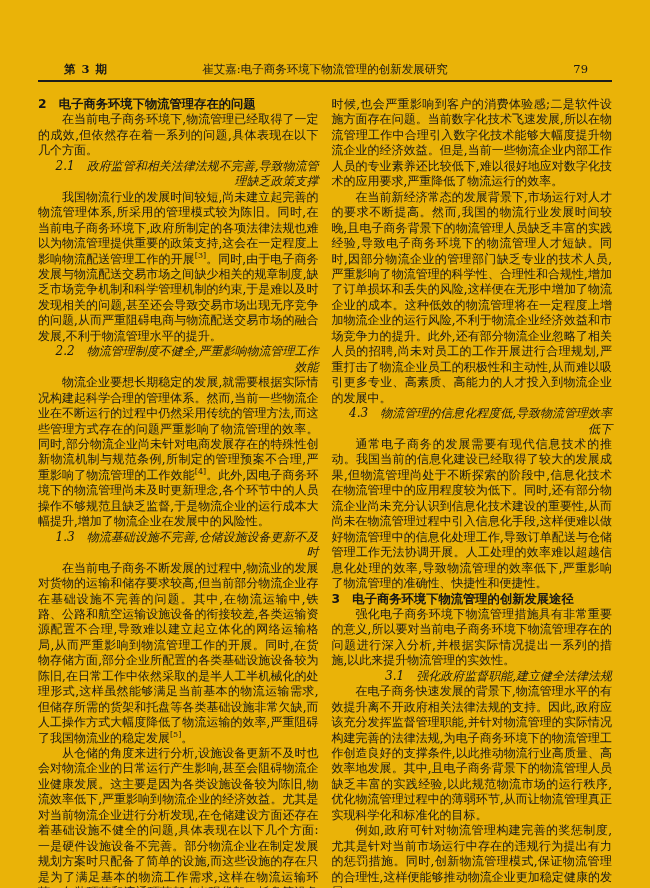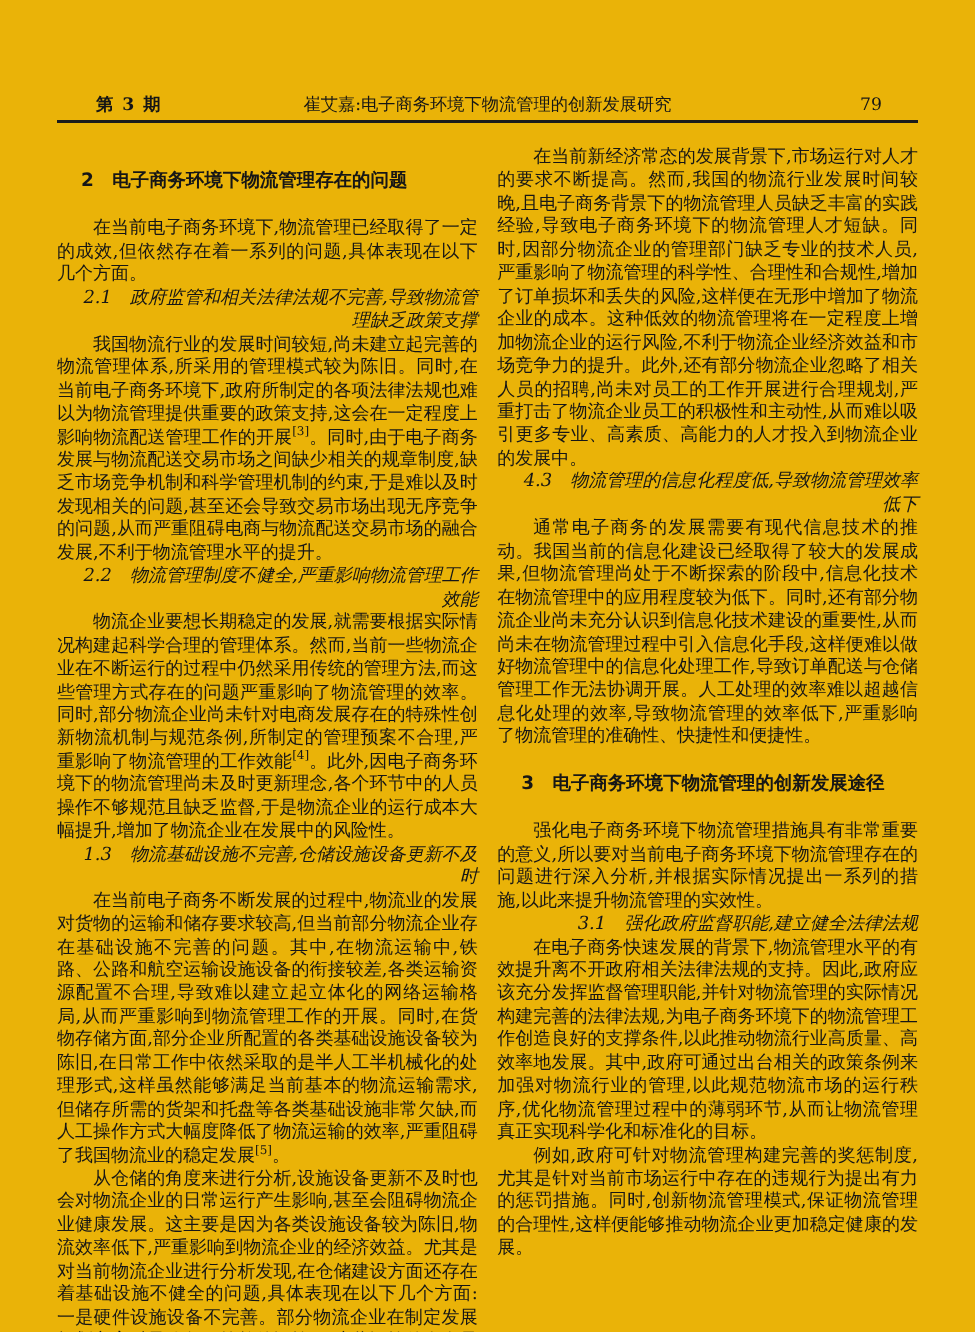--- a/index.html
+++ b/index.html
@@ -40,21 +40,21 @@
     flex: 1 1 0;
     min-width: 0;
     font-size: 12px;
     line-height: 15.45px;
     text-align: justify;
   }
   .h1 {
     font-family: "DejaVu Sans", "Liberation Sans", sans-serif;
     font-weight: bold;
     font-size: 12.3px;
-    margin: 16px;
+    margin: 0;
     line-height: 15.45px;
     text-align: left;
   }
   .h2 {
     font-style: italic;
     font-weight: normal;
     font-size: 12px;
     margin: 0;
     line-height: 15.45px;
     padding-left: 34px;
@@ -85,25 +85,26 @@
       <h3 class="h2">2.1　政府监管和相关法律法规不完善,导致物流管理缺乏政策支撑</h3>
       <p class="para">我国物流行业的发展时间较短,尚未建立起完善的物流管理体系,所采用的管理模式较为陈旧。同时,在当前电子商务环境下,政府所制定的各项法律法规也难以为物流管理提供重要的政策支持,这会在一定程度上影响物流配送管理工作的开展<sup>[3]</sup>。同时,由于电子商务发展与物流配送交易市场之间缺少相关的规章制度,缺乏市场竞争机制和科学管理机制的约束,于是难以及时发现相关的问题,甚至还会导致交易市场出现无序竞争的问题,从而严重阻碍电商与物流配送交易市场的融合发展,不利于物流管理水平的提升。</p>
       <h3 class="h2">2.2　物流管理制度不健全,严重影响物流管理工作效能</h3>
       <p class="para">物流企业要想长期稳定的发展,就需要根据实际情况构建起科学合理的管理体系。然而,当前一些物流企业在不断运行的过程中仍然采用传统的管理方法,而这些管理方式存在的问题严重影响了物流管理的效率。同时,部分物流企业尚未针对电商发展存在的特殊性创新物流机制与规范条例,所制定的管理预案不合理,严重影响了物流管理的工作效能<sup>[4]</sup>。此外,因电子商务环境下的物流管理尚未及时更新理念,各个环节中的人员操作不够规范且缺乏监督,于是物流企业的运行成本大幅提升,增加了物流企业在发展中的风险性。</p>
       <h3 class="h2">1.3　物流基础设施不完善,仓储设施设备更新不及时</h3>
       <p class="para">在当前电子商务不断发展的过程中,物流业的发展对货物的运输和储存要求较高,但当前部分物流企业存在基础设施不完善的问题。其中,在物流运输中,铁路、公路和航空运输设施设备的衔接较差,各类运输资源配置不合理,导致难以建立起立体化的网络运输格局,从而严重影响到物流管理工作的开展。同时,在货物存储方面,部分企业所配置的各类基础设施设备较为陈旧,在日常工作中依然采取的是半人工半机械化的处理形式,这样虽然能够满足当前基本的物流运输需求,但储存所需的货架和托盘等各类基础设施非常欠缺,而人工操作方式大幅度降低了物流运输的效率,严重阻碍了我国物流业的稳定发展<sup>[5]</sup>。</p>
       <p class="para">从仓储的角度来进行分析,设施设备更新不及时也会对物流企业的日常运行产生影响,甚至会阻碍物流企业健康发展。这主要是因为各类设施设备较为陈旧,物流效率低下,严重影响到物流企业的经济效益。尤其是对当前物流企业进行分析发现,在仓储建设方面还存在着基础设施不健全的问题,具体表现在以下几个方面:一是硬件设施设备不完善。部分物流企业在制定发展规划方案时只配备了简单的设施,而这些设施的存在只是为了满足基本的物流工作需求,这样在物流运输环节、包装环节和流通环节都会出现货架、托盘等设备短缺的问题。尤其是在现代化技术飞速发展的背景下,科学化技术的优势逐步凸显出来,而物流存储的自动化水平较低,这样便严重限制了物流效率的提升。当这些问题出现的</p>
     </div>
 
     <div class="col">
+      <p class="para cont">时候,也会严重影响到客户的消费体验感;二是软件设施方面存在问题。当前数字化技术飞速发展,所以在物流管理工作中合理引入数字化技术能够大幅度提升物流企业的经济效益。但是,当前一些物流企业内部工作人员的专业素养还比较低下,难以很好地应对数字化技术的应用要求,严重降低了物流运行的效率。</p>
       <p class="para">在当前新经济常态的发展背景下,市场运行对人才的要求不断提高。然而,我国的物流行业发展时间较晚,且电子商务背景下的物流管理人员缺乏丰富的实践经验,导致电子商务环境下的物流管理人才短缺。同时,因部分物流企业的管理部门缺乏专业的技术人员,严重影响了物流管理的科学性、合理性和合规性,增加了订单损坏和丢失的风险,这样便在无形中增加了物流企业的成本。这种低效的物流管理将在一定程度上增加物流企业的运行风险,不利于物流企业经济效益和市场竞争力的提升。此外,还有部分物流企业忽略了相关人员的招聘,尚未对员工的工作开展进行合理规划,严重打击了物流企业员工的积极性和主动性,从而难以吸引更多专业、高素质、高能力的人才投入到物流企业的发展中。</p>
       <h3 class="h2">4.3　物流管理的信息化程度低,导致物流管理效率低下</h3>
       <p class="para">通常电子商务的发展需要有现代信息技术的推动。我国当前的信息化建设已经取得了较大的发展成果,但物流管理尚处于不断探索的阶段中,信息化技术在物流管理中的应用程度较为低下。同时,还有部分物流企业尚未充分认识到信息化技术建设的重要性,从而尚未在物流管理过程中引入信息化手段,这样便难以做好物流管理中的信息化处理工作,导致订单配送与仓储管理工作无法协调开展。人工处理的效率难以超越信息化处理的效率,导致物流管理的效率低下,严重影响了物流管理的准确性、快捷性和便捷性。</p>
       <h2 class="h1">3　电子商务环境下物流管理的创新发展途径</h2>
       <p class="para">强化电子商务环境下物流管理措施具有非常重要的意义,所以要对当前电子商务环境下物流管理存在的问题进行深入分析,并根据实际情况提出一系列的措施,以此来提升物流管理的实效性。</p>
       <h3 class="h2">3.1　强化政府监督职能,建立健全法律法规</h3>
-      <p class="para">在电子商务快速发展的背景下,物流管理水平的有效提升离不开政府相关法律法规的支持。因此,政府应该充分发挥监督管理职能,并针对物流管理的实际情况构建完善的法律法规,为电子商务环境下的物流管理工作创造良好的支撑条件,以此推动物流行业高质量、高效率地发展。其中,政府可通过出台相关的政策条例来加强对物流行业的管理,以此规范物流市场的运行秩序,优化物流管理过程中的薄弱环节,从而让物流管理真正实现科学化和标准化的目标。</p>
+      <p class="para">在电子商务快速发展的背景下,物流管理水平的有效提升离不开政府相关法律法规的支持。因此,政府应该充分发挥监督管理职能,并针对物流管理的实际情况构建完善的法律法规,为电子商务环境下的物流管理工作创造良好的支撑条件,以此推动物流行业高质量、高效率地发展。其中,且电子商务背景下的物流管理人员缺乏丰富的实践经验,以此规范物流市场的运行秩序,优化物流管理过程中的薄弱环节,从而让物流管理真正实现科学化和标准化的目标。</p>
       <p class="para">例如,政府可针对物流管理构建完善的奖惩制度,尤其是针对当前市场运行中存在的违规行为提出有力的惩罚措施。同时,创新物流管理模式,保证物流管理的合理性,这样便能够推动物流企业更加稳定健康的发展。</p>
 
     </div>
 
   </div>
 </div>
 
 </body></html>

